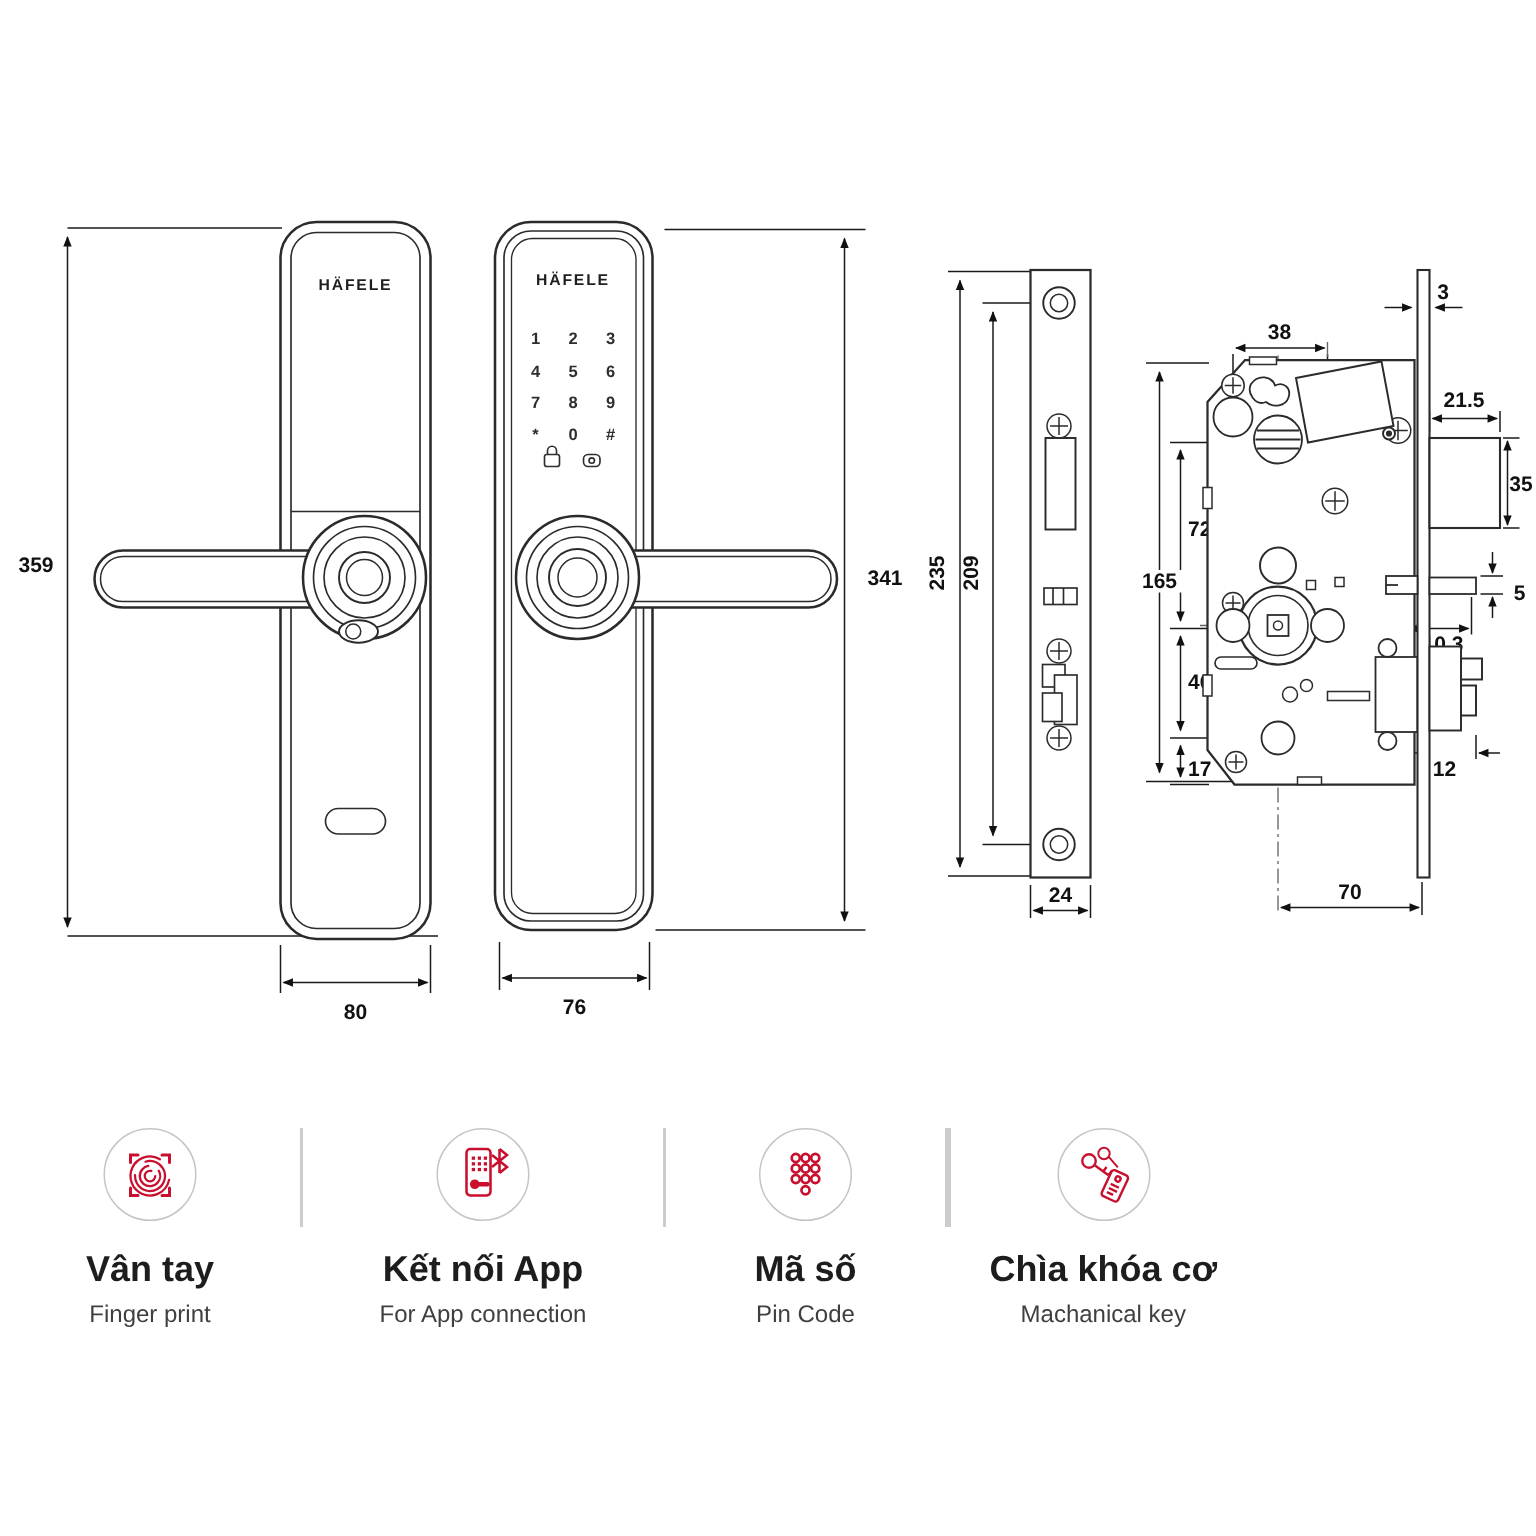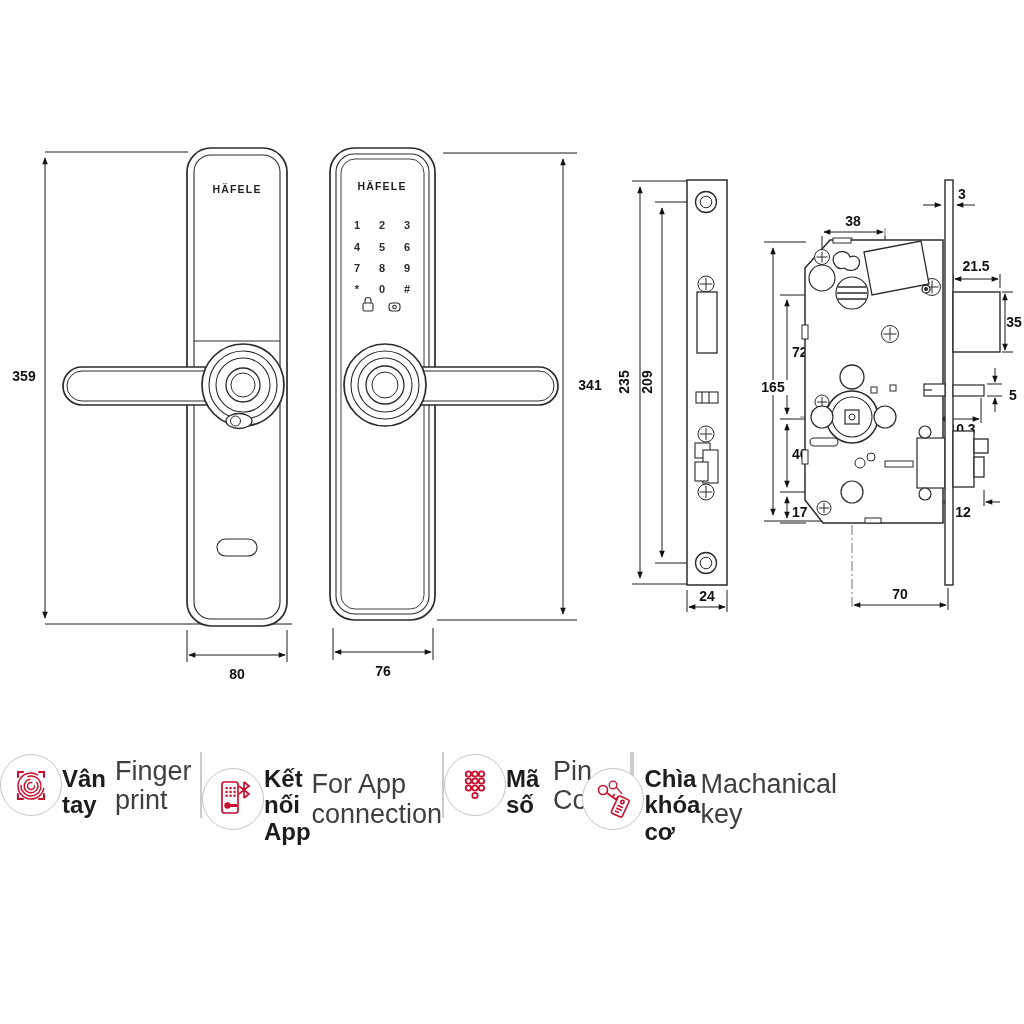--- a/index.html
+++ b/index.html
@@ -1,24 +1,24 @@
 <!DOCTYPE html>
 <html><head>
 <meta charset="utf-8">
 <style>
   html,body{margin:0;padding:0;background:#fff;}
   .canvas{position:relative;width:1024px;height:1024px;background:#fff;overflow:hidden;
           font-family:"Liberation Sans",sans-serif;}
   .drawing{position:absolute;top:0;left:0;}
   .features{position:absolute;top:746px;left:0;width:1024px;display:flex;align-items:flex-start;}
-  .feature-col{display:flex;flex-direction:row;align-items:center;flex:0 0 auto;justify-content:flex-end;}
+  .feature-col{display:flex;flex-direction:column;align-items:center;flex:0 0 auto;justify-content:flex-end;}
   .icon-circle{width:60px;height:60px;border:1.6px solid #c5c5c5;border-radius:50%;
                margin-top:6px;background:#fff;display:flex;align-items:center;justify-content:center;}
   .vi-label{margin-top:20px;font-size:24px;font-weight:bold;color:#1d1d1d;line-height:1.1;}
-  .en-label{margin-top:8px;font-size:27px;color:#3f3f3f;line-height:1.1;}
+  .en-label{margin-top:8px;font-size:16px;color:#3f3f3f;line-height:1.1;}
   .sep{width:2px;height:66px;background:#cccccc;margin-top:6px;flex:0 0 auto;}
   .w1{width:200px;} .w2{width:240px;} .w3{width:186px;} .w4{width:189px;} .w5{width:203px;}
   svg text{font-family:"Liberation Sans",sans-serif;}
   .dimtxt{font-size:14px;font-weight:bold;fill:#111;}
   .logotxt{font-size:10.5px;font-weight:bold;letter-spacing:1.2px;fill:#1f1f1f;}
   .keytxt{font-size:11px;font-weight:600;fill:#2e2e2e;}
 </style>
 </head>
 <body>
 

